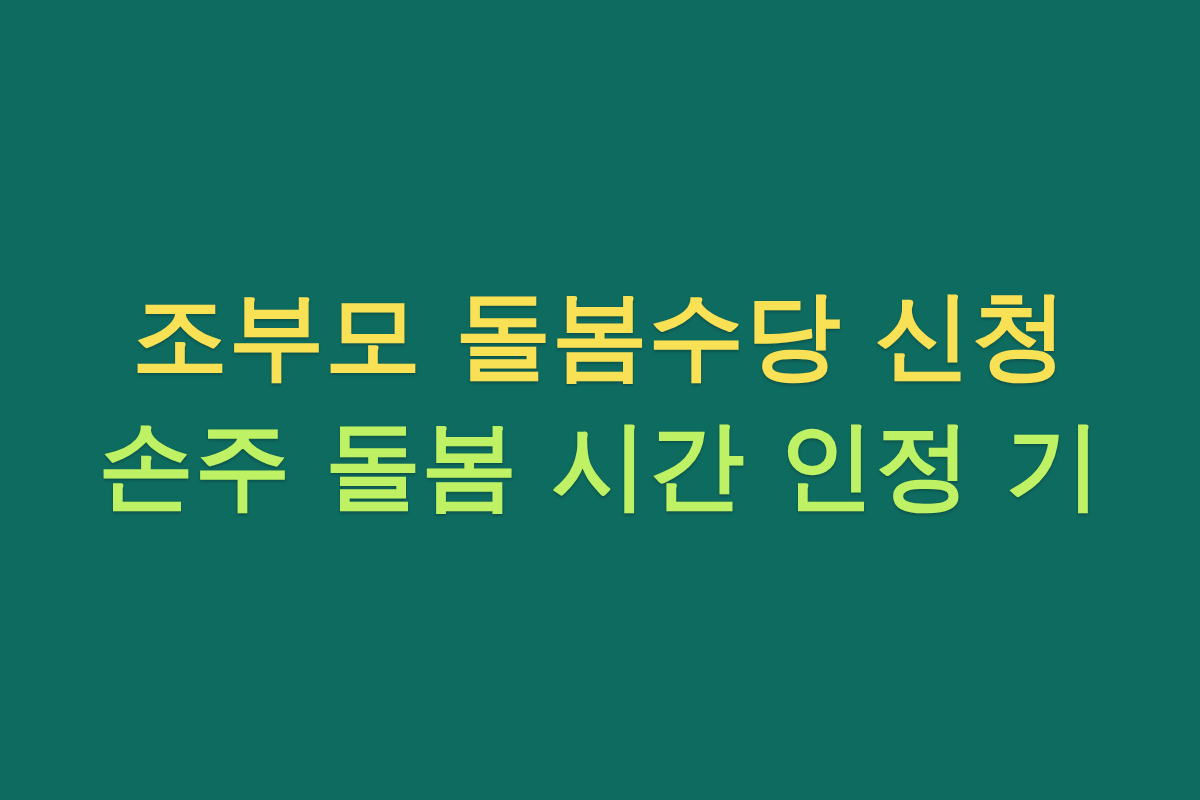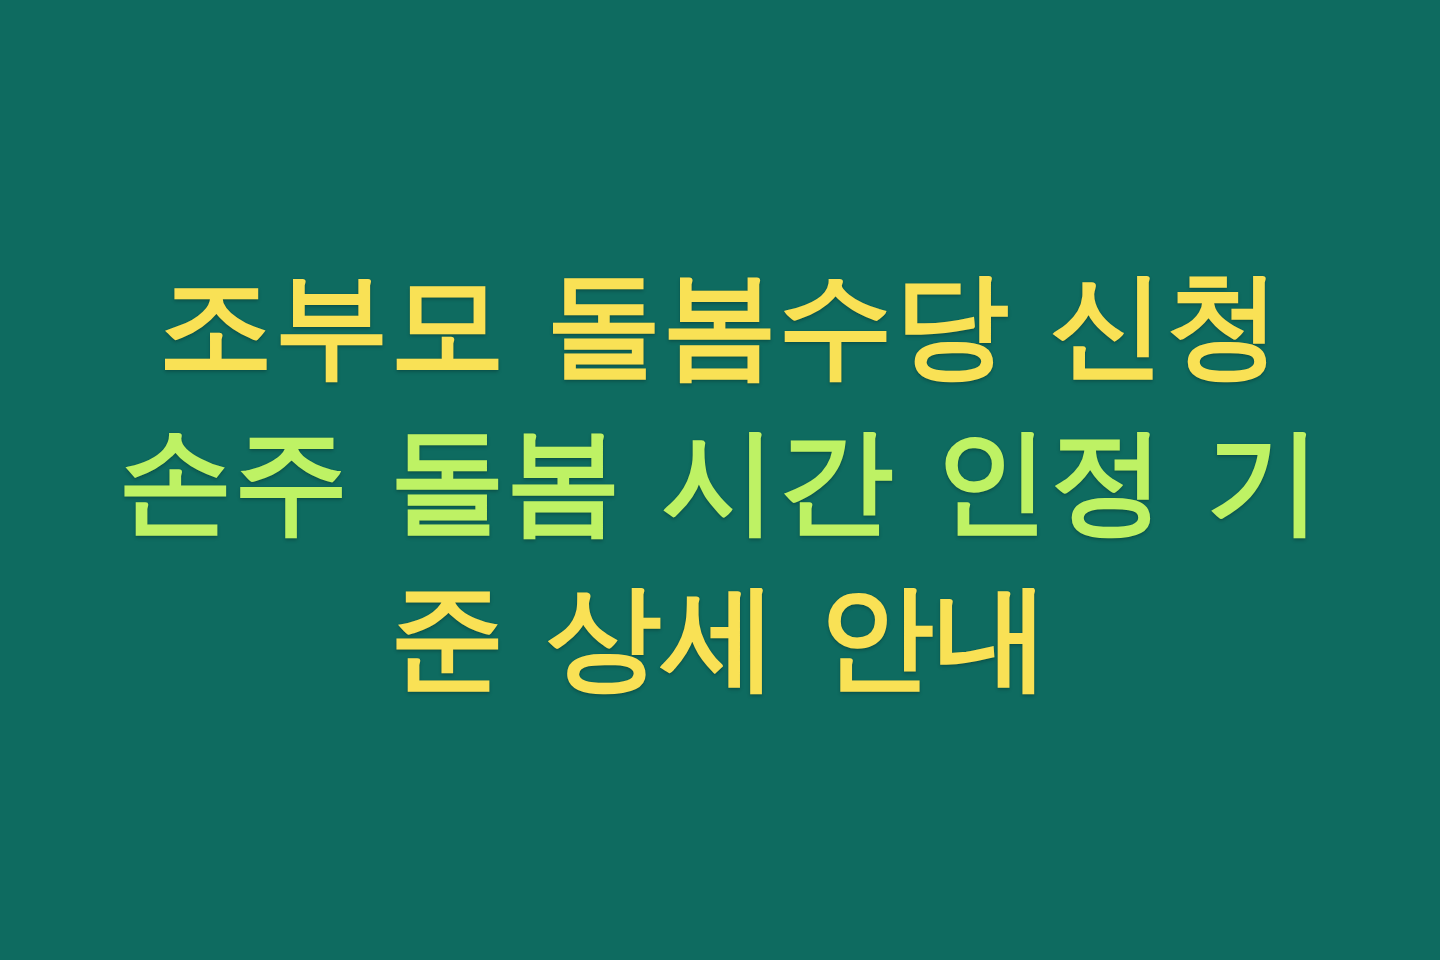--- a/index.html
+++ b/index.html
@@ -60,16 +60,15 @@
 <body>
 
 <div id="banner-canvas" style="background-color: rgb(14, 107, 96);">
 
   <div id="headline-block">
 
     <span class="headline-line line-1" style="color: rgb(249, 225, 85);">조부모 돌봄수당 신청</span>
 
     <span class="headline-line line-2" style="color: #bef264;">손주 돌봄 시간 인정 기</span>
 
-    <span class="headline-line line-3" style="color: rgb(249, 225, 85);">준 상세 안내</span>
 
   </div>
 </div>
 
 </body></html>

